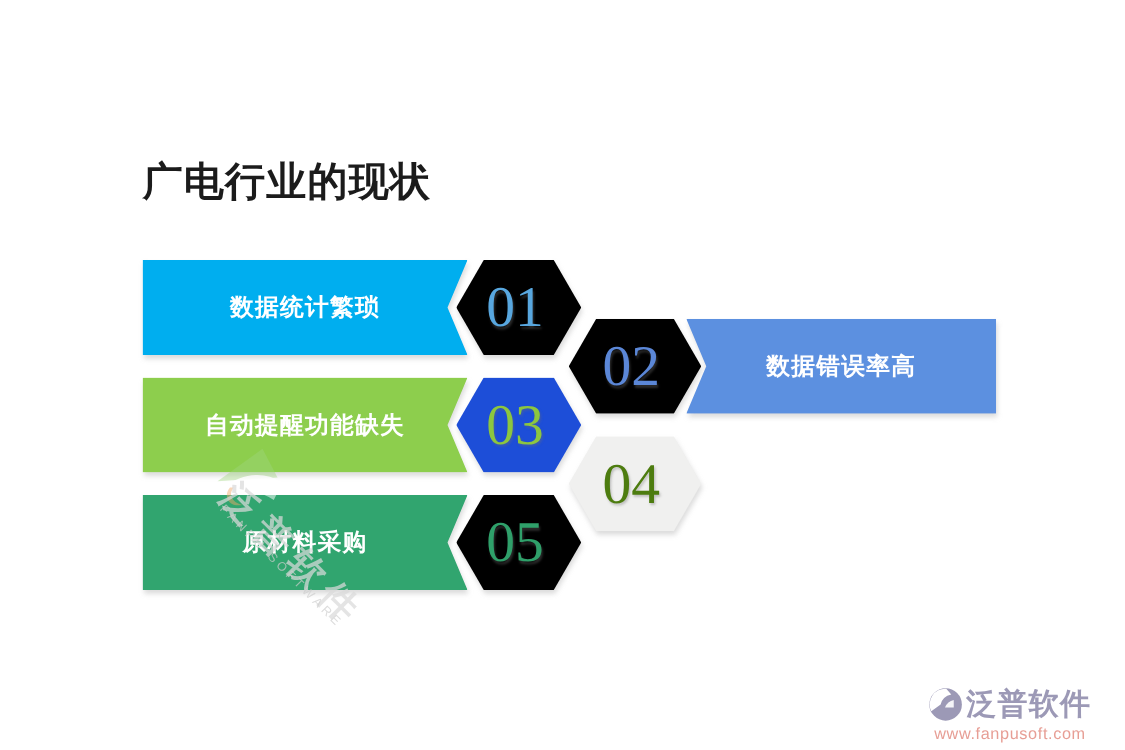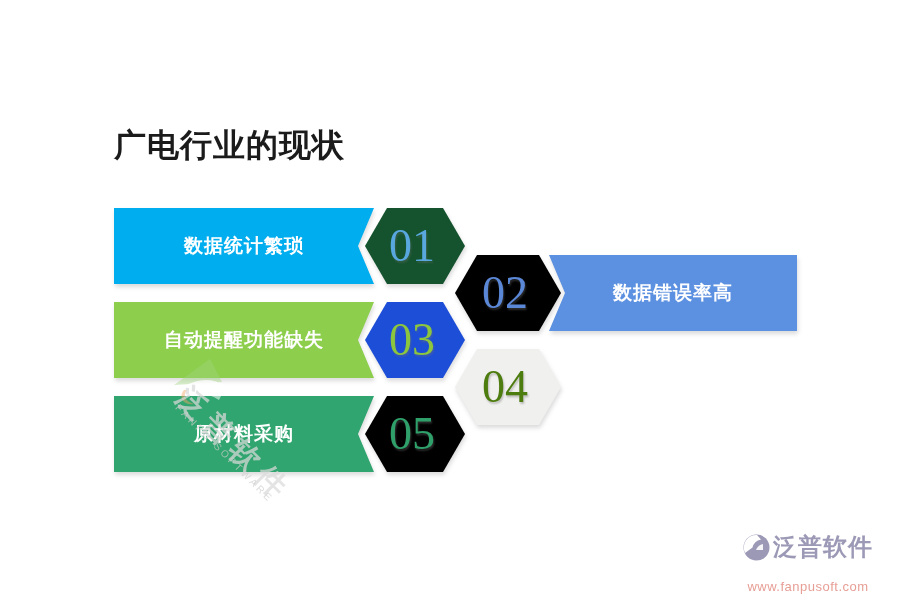--- a/index.html
+++ b/index.html
@@ -35,37 +35,37 @@
     font-size:30px;font-weight:bold;letter-spacing:7px;color:rgba(218,218,218,0.72);white-space:nowrap;
   }
   .wm-en{
     position:absolute;left:181px;top:402px;transform:rotate(45deg);transform-origin:0 0;
     font-size:10px;letter-spacing:3px;color:rgba(205,205,205,0.7);white-space:nowrap;
   }
   
   .footer{position:absolute;right:12px;bottom:6px;width:160px;text-align:center;}
   .footer-top{display:flex;align-items:center;justify-content:center;gap:3px;}
   .footer-brand{font-size:24px;font-weight:bold;letter-spacing:1px;}
-  .footer-url{font-size:13px;letter-spacing:0.5px;margin-top:16px;}
+  .footer-url{font-size:13px;letter-spacing:0.5px;margin-top:0px;}
 </style>
 </head>
 <body>
 
 <div class="canvas">
 
   <div class="title">广电行业的现状</div>
 
   <div class="row" style="top:208px">
     <div class="sw pos-banner-left">
       <div class="shape banner-left" style="background: rgb(0, 174, 239);">
         <span class="banner-label">数据统计繁琐</span>
       </div>
     </div>
     <div class="sw pos-hex-left">
-      <div class="shape hex" style="background: #14532d;">
+      <div class="shape hex" style="background: #000000;">
         <span class="num" style="color: rgb(88, 167, 223);">01</span>
       </div>
     </div>
   </div>
 
   <div class="row" style="top:255px">
     <div class="sw pos-hex-right">
       <div class="shape hex" style="background: #000000;">
         <span class="num" style="color: rgb(91, 135, 215);">02</span>
       </div>

